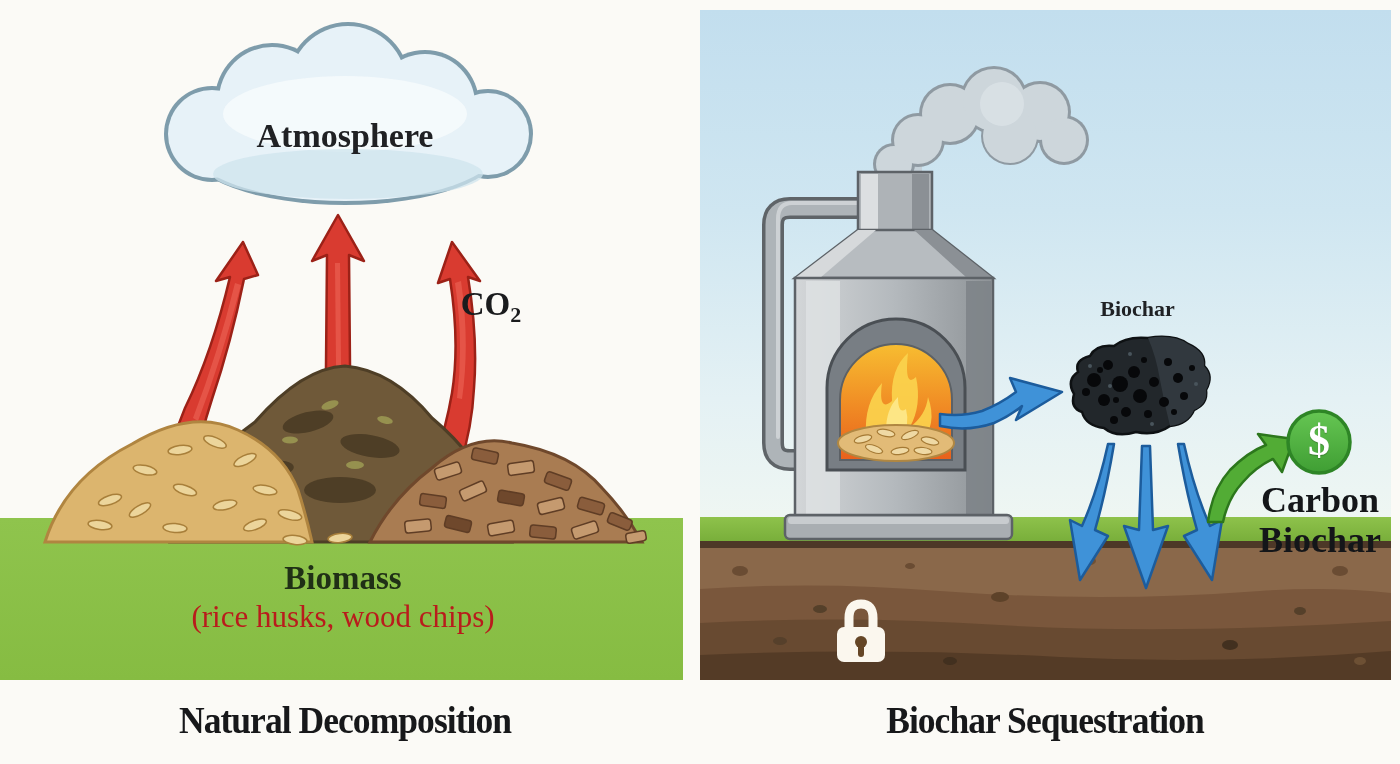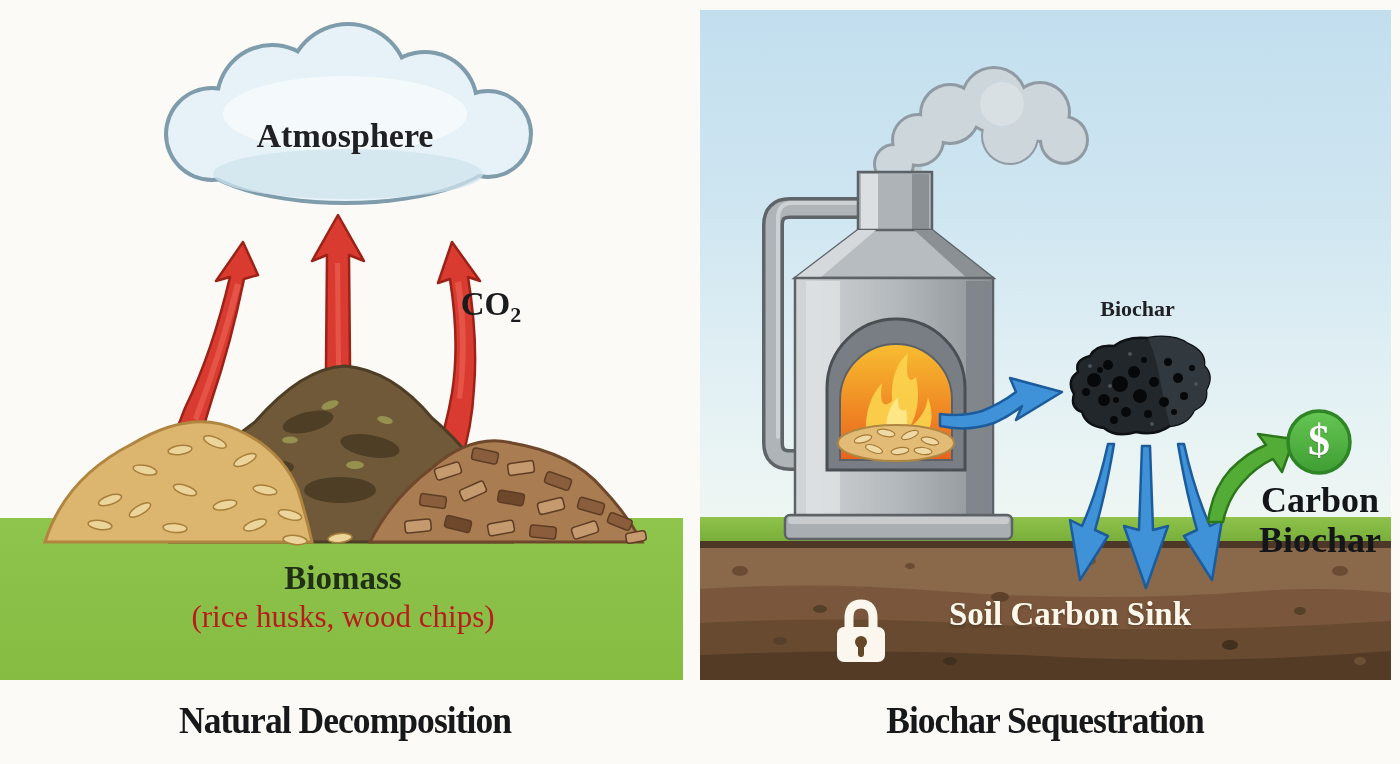--- a/index.html
+++ b/index.html
@@ -292,17 +292,16 @@
     <div>Biochar</div>
   </div>
 
   <svg class="abs" style="left:834px;top:599px;" width="54" height="66" viewBox="0 0 54 66">
     <path d="M15,30 L15,19 Q15,5 27,5 Q39,5 39,19 L39,30" fill="none" stroke="#fbf7ee" stroke-width="9"></path>
     <rect x="3" y="28" width="48" height="35" rx="7" fill="#fbf7ee"></rect>
     <circle cx="27" cy="43" r="6" fill="#654626"></circle>
     <rect x="24" y="45" width="6" height="13" rx="3" fill="#654626"></rect>
   </svg>
 
-  <div class="lbl bold white-text" style="left:880px;top:596px;width:380px;font-size:33px;">Soil Carbon Sink</div>
 
   <div class="lbl panel-title" style="left:700px;top:699px;width:690px;">Biochar Sequestration</div>
 
 </div>
 
 </body></html>

